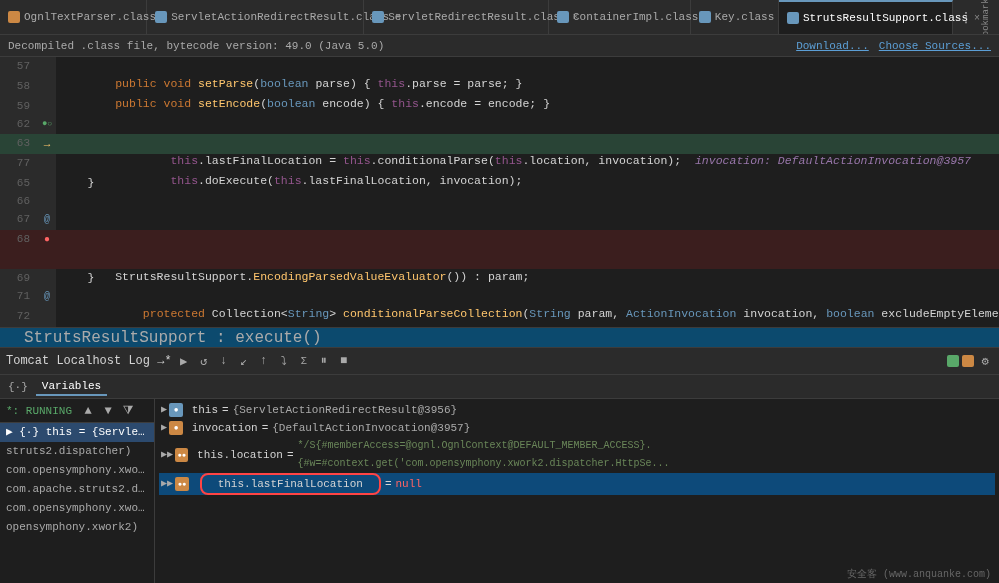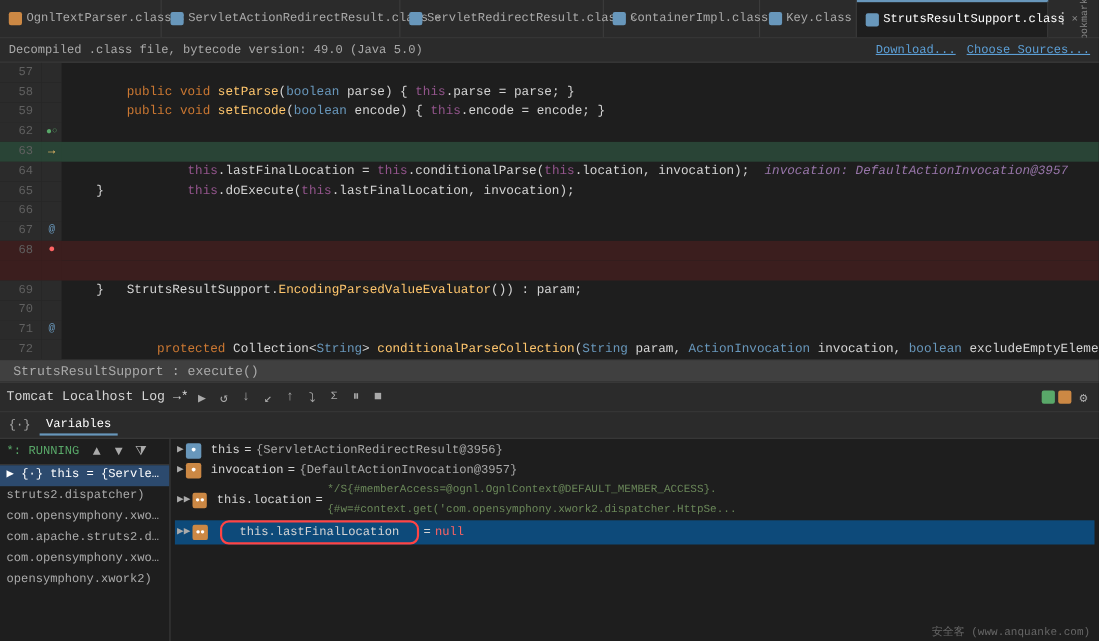--- a/index.html
+++ b/index.html
@@ -131,24 +131,24 @@
     
     .line-highlight-green {
       background: #294436;
     }
     .line-highlight-red {
       background: #3b1e1e;
     }
 
     
     .breadcrumb-bar {
-      background: #404040;
+      background: #0c4a6e;
       border-top: 1px solid #3c3c3c;
-      padding: 2px 12px;
-      font-size: 12px;
+      padding: 2px 24px;
+      font-size: 16px;
       color: #aaa;
       height: 20px;
       display: flex;
       align-items: center;
       gap: 4px;
     }
 
     
     .tomcat-bar {
       background: #2b2b2b;
@@ -372,21 +372,21 @@
       <div class="line-num" style="background:#294436;">63</div>
       <div class="line-marker" style="background:#294436;">
         <span style="color:#ffc66d;font-size:11px;">→</span>
       </div>
       <div class="line-content">
         <span>&nbsp;&nbsp;&nbsp;&nbsp;&nbsp;&nbsp;&nbsp;&nbsp;</span><span class="this-kw">this</span>.lastFinalLocation = <span class="this-kw">this</span>.conditionalParse(<span class="this-kw">this</span>.location, invocation);  <span class="italic-comment">invocation: DefaultActionInvocation@3957</span>
       </div>
     </div>
 
     <div class="code-line">
-      <div class="line-num">64</div>
+      <div class="line-num">77</div>
       <div class="line-marker"></div>
       <div class="line-content">
         &nbsp;&nbsp;&nbsp;&nbsp;&nbsp;&nbsp;&nbsp;&nbsp;<span class="this-kw">this</span>.doExecute(<span class="this-kw">this</span>.lastFinalLocation, invocation);
       </div>
     </div>
 
     <div class="code-line">
       <div class="line-num">65</div>
       <div class="line-marker"></div>
       <div class="line-content">    }</div>
@@ -425,25 +425,20 @@
         StrutsResultSupport.<span class="method">EncodingParsedValueEvaluator</span>()) : param;
       </div>
     </div>
 
     <div class="code-line">
       <div class="line-num">69</div>
       <div class="line-marker"></div>
       <div class="line-content">    }</div>
     </div>
 
-    <div class="code-line">
-      <div class="line-num">70</div>
-      <div class="line-marker"></div>
-      <div class="line-content">&nbsp;</div>
-    </div>
 
     <div class="code-line">
       <div class="line-num">71</div>
       <div class="line-marker">
         <span style="color:#6897bb;font-size:10px;">@</span>
       </div>
       <div class="line-content">
         &nbsp;&nbsp;&nbsp;&nbsp;<span class="kw">protected</span> Collection&lt;<span class="type">String</span>&gt; <span class="method">conditionalParseCollection</span>(<span class="type">String</span> param, <span class="type">ActionInvocation</span> invocation, <span class="type">boolean</span> excludeEmptyElements) {
       </div>
     </div>

